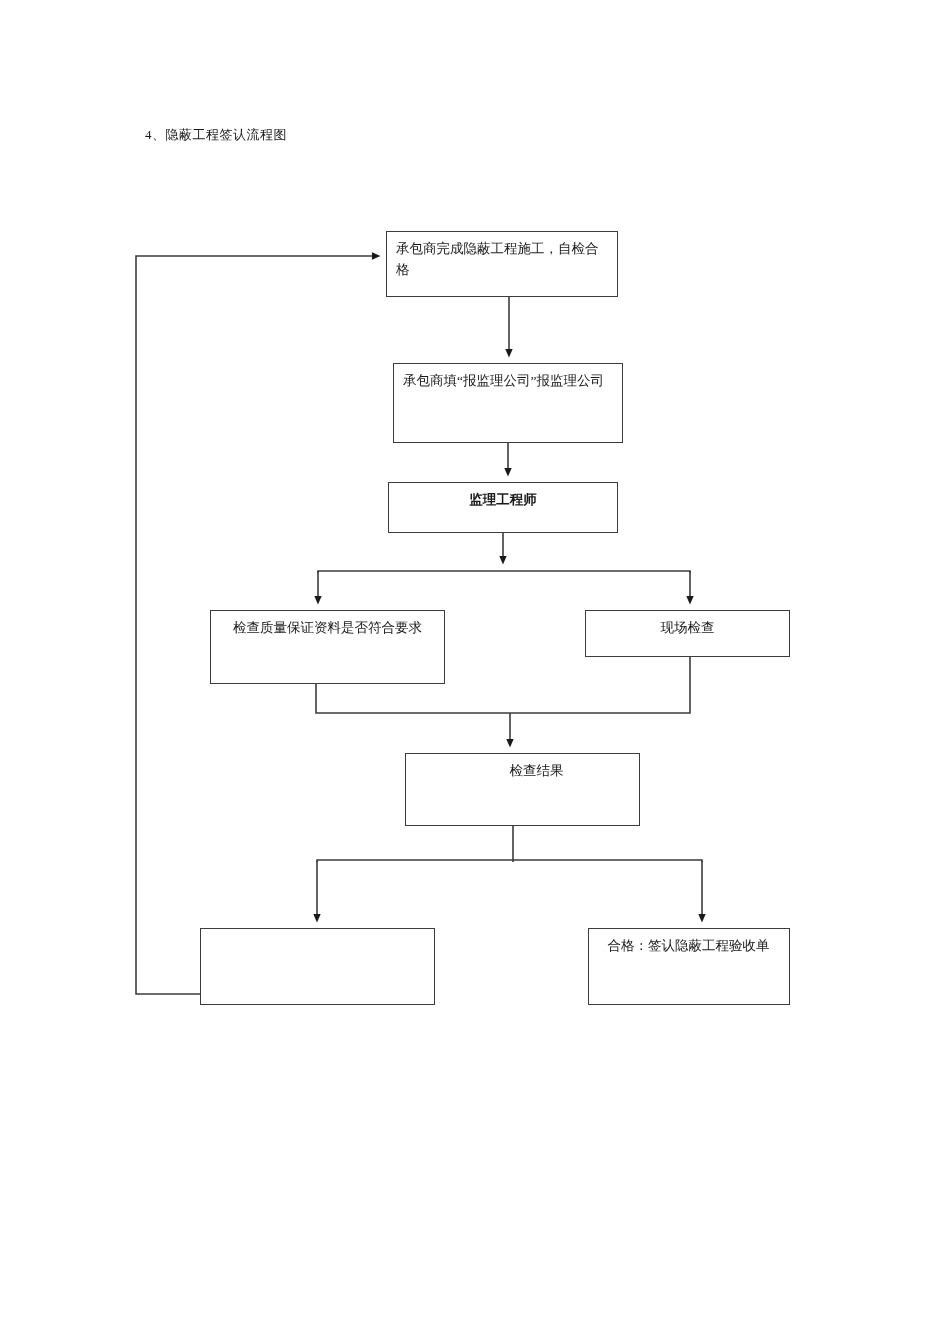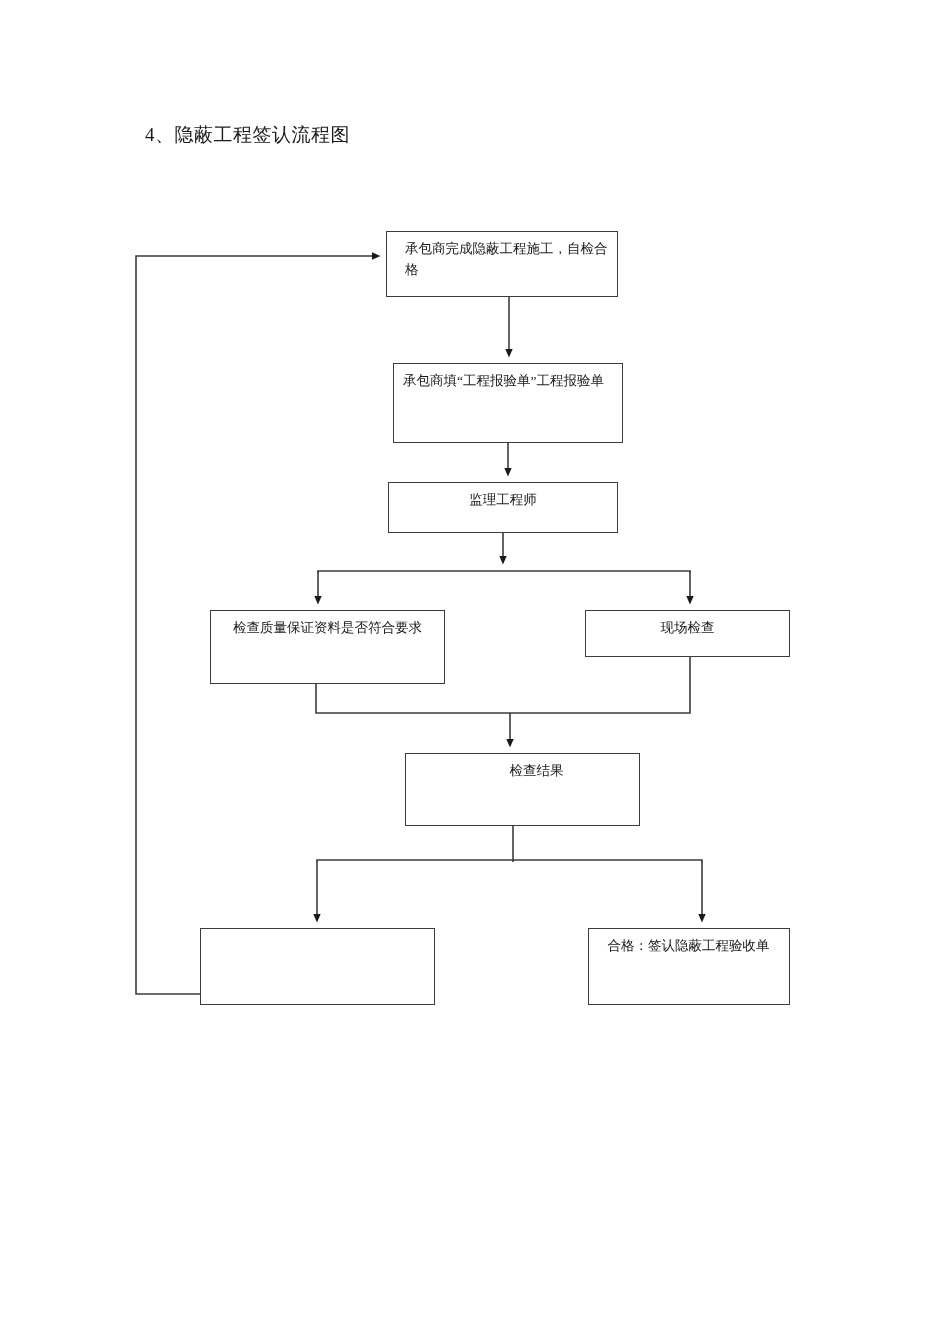--- a/index.html
+++ b/index.html
@@ -12,21 +12,21 @@
     width: 950px;
     height: 1344px;
     background: #ffffff;
     overflow: hidden;
     font-family: "Liberation Serif", "DejaVu Serif", serif;
   }
   #title {
     position: absolute;
     left: 145px;
     top: 122px;
-    font-size: 19px;
+    font-size: 13px;
     line-height: 26px;
     color: #1a1a1a;
     white-space: nowrap;
     letter-spacing: 0.5px;
   }
   #flow-svg {
     position: absolute;
     left: 0;
     top: 0;
     width: 950px;
@@ -86,27 +86,27 @@
       <line x1="513" y1="826" x2="513" y2="862"></line>
       <polyline points="317,862 317,860 702,860 702,862"></polyline>
       <line x1="317" y1="861" x2="317" y2="918" marker-end="url(#arrowhead)"></line>
       <line x1="702" y1="861" x2="702" y2="918" marker-end="url(#arrowhead)"></line>
 
       <polyline points="200,994 136,994 136,256 376,256" marker-end="url(#arrowhead)"></polyline>
     </g>
   </svg>
 
   <div class="node-box" style="left:386px; top:231px; width:232px; height:66px;"></div>
-  <div class="node-text txt-left" style="left:396px; top:238px; width:214px;margin-left:9px;">承包商完成隐蔽工程施工，自检合格</div>
+  <div class="node-text txt-left" style="left:396px; top:238px; width:214px;">承包商完成隐蔽工程施工，自检合格</div>
 
   <div class="node-box" style="left:393px; top:363px; width:230px; height:80px;"></div>
-  <div class="node-text txt-left" style="left:403px; top:370px; width:212px;">承包商填“工程报验单”工程报验单</div>
+  <div class="node-text txt-left" style="left:403px; top:370px; width:212px;">承包商填“报监理公司”报监理公司</div>
 
   <div class="node-box" style="left:388px; top:482px; width:230px; height:51px;"></div>
-  <div class="node-text txt-center" style="left:388px; top:489px; width:230px;">监理工程师</div>
+  <div class="node-text txt-center" style="left:388px; top:489px; width:230px;font-weight:bold;">监理工程师</div>
 
   <div class="node-box" style="left:210px; top:610px; width:235px; height:74px;"></div>
   <div class="node-text txt-center" style="left:210px; top:617px; width:235px;text-align:center;">检查质量保证资料是否符合要求</div>
 
   <div class="node-box" style="left:585px; top:610px; width:205px; height:47px;"></div>
   <div class="node-text txt-center" style="left:585px; top:617px; width:205px;">现场检查</div>
 
   <div class="node-box" style="left:405px; top:753px; width:235px; height:73px;"></div>
   <div class="node-text txt-center" style="left:405px; top:760px; width:263px;">检查结果</div>
 

